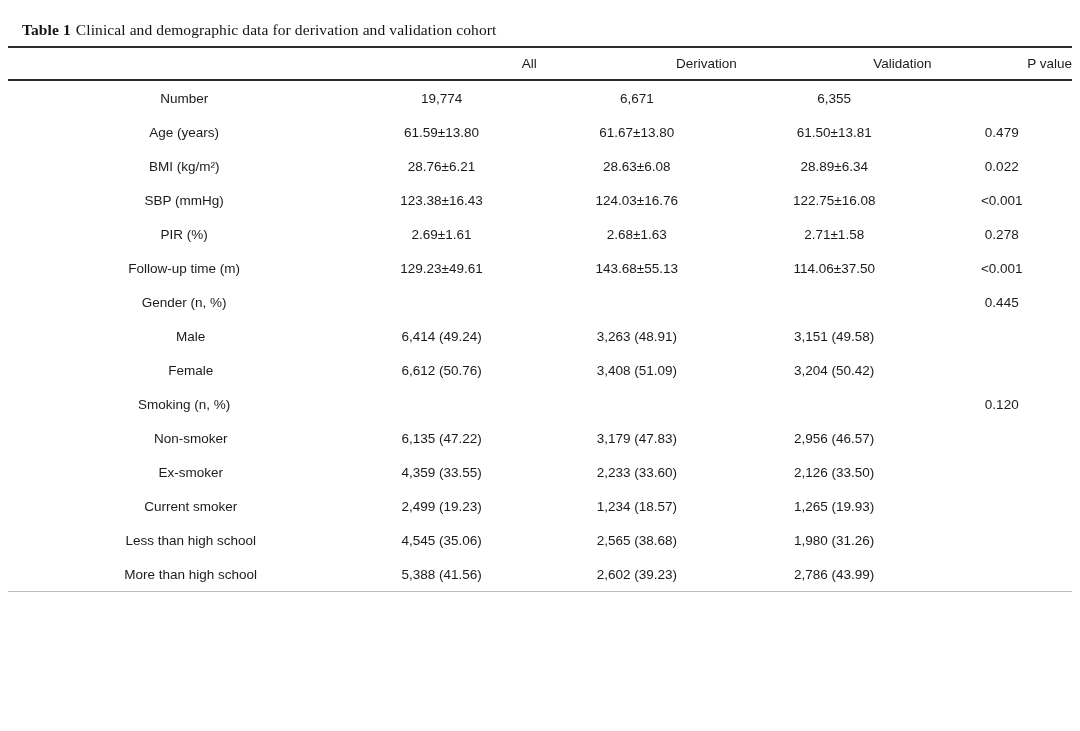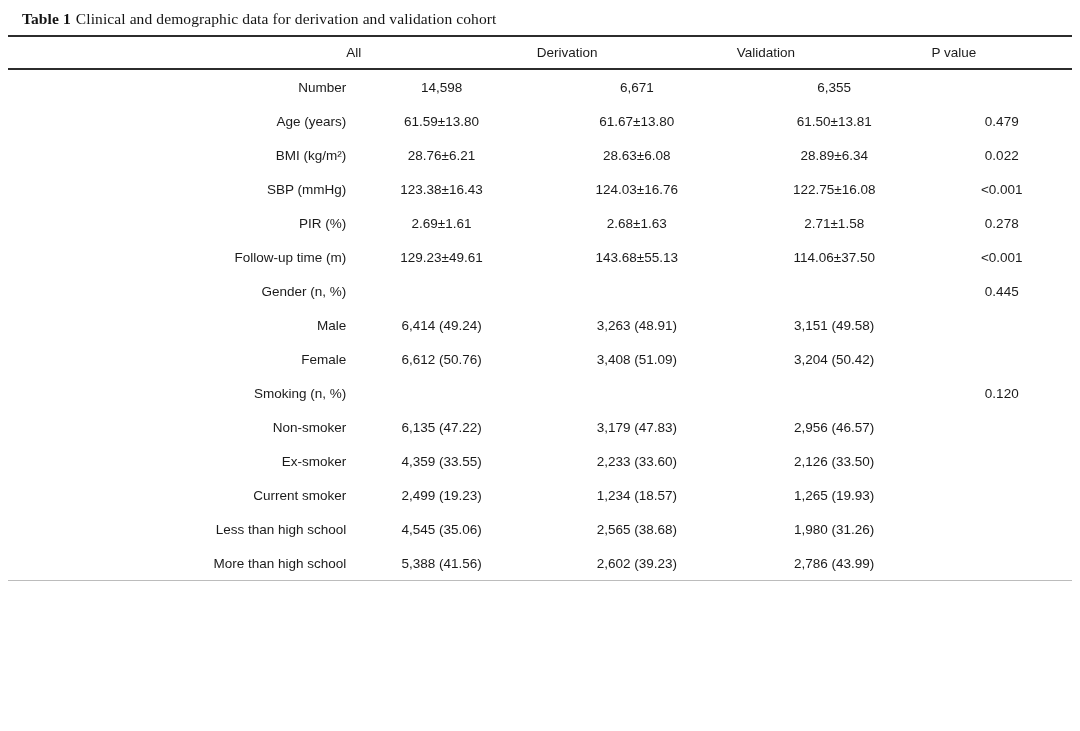--- a/index.html
+++ b/index.html
@@ -9,21 +9,21 @@
   }
   body {
     width: 1080px;
     height: 731px;
     font-family: "Liberation Sans", sans-serif;
     color: #1b1b1b;
     overflow: hidden;
   }
   .page {
     width: 1064px;
-    margin: 1px 8px;
+    margin: 12px 8px;
   }
   .table-title {
     font-family: "Liberation Serif", serif;
     font-size: 15.5px;
     letter-spacing: 0.1px;
     padding: 9px 0 7px 14px;
     color: #141414;
     white-space: nowrap;
   }
   .table-title .title-label {
@@ -38,36 +38,36 @@
     border-bottom: 1px solid #bcbcbc;  
   }
   col.c-label { width: 31.8%; }
   col.c-all { width: 17.9%; }
   col.c-deriv { width: 18.8%; }
   col.c-valid { width: 18.3%; }
   col.c-p { width: 13.2%; }
   thead th {
     font-weight: normal;
     font-size: 13.5px;
-    text-align: left;
+    text-align: right;
     height: 31px;
     vertical-align: middle;
     border-bottom: 2px solid #2c2c2c;  
     padding: 0;
   }
   tbody td {
     font-size: 13.5px;
     height: 34px;
     vertical-align: middle;
     text-align: center;
     padding: 0;
     white-space: nowrap;
   }
   tbody td.label-cell {
-    text-align: right;
+    text-align: center;
     padding-left: 14px;
   }
   tr.indent td.label-cell {
     padding-left: 27px;
   }
 </style>
 </head>
 <body style="color: rgb(27, 27, 27);">
 
 <div class="page">
@@ -88,21 +88,21 @@
         <th></th>
         <th>All</th>
         <th>Derivation</th>
         <th>Validation</th>
         <th>P value</th>
       </tr>
     </thead>
     <tbody id="table-body">
         <tr>
           <td class="label-cell">Number</td>
-          <td>14,598</td>
+          <td>19,774</td>
           <td>6,671</td>
           <td>6,355</td>
           <td></td>
         </tr>
         <tr>
           <td class="label-cell">Age (years)</td>
           <td>61.59±13.80</td>
           <td>61.67±13.80</td>
           <td>61.50±13.81</td>
           <td>0.479</td>

